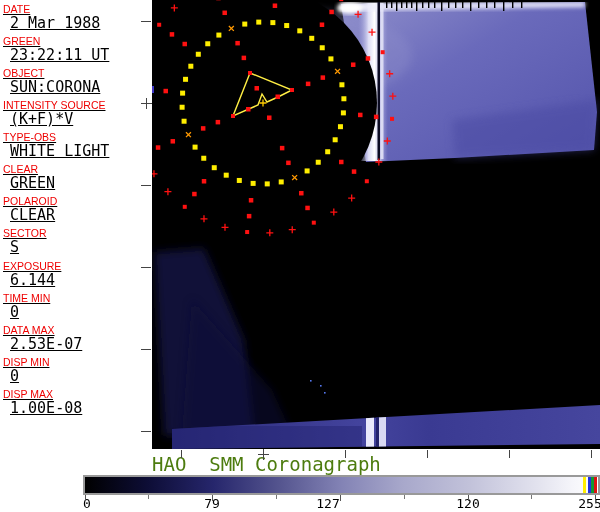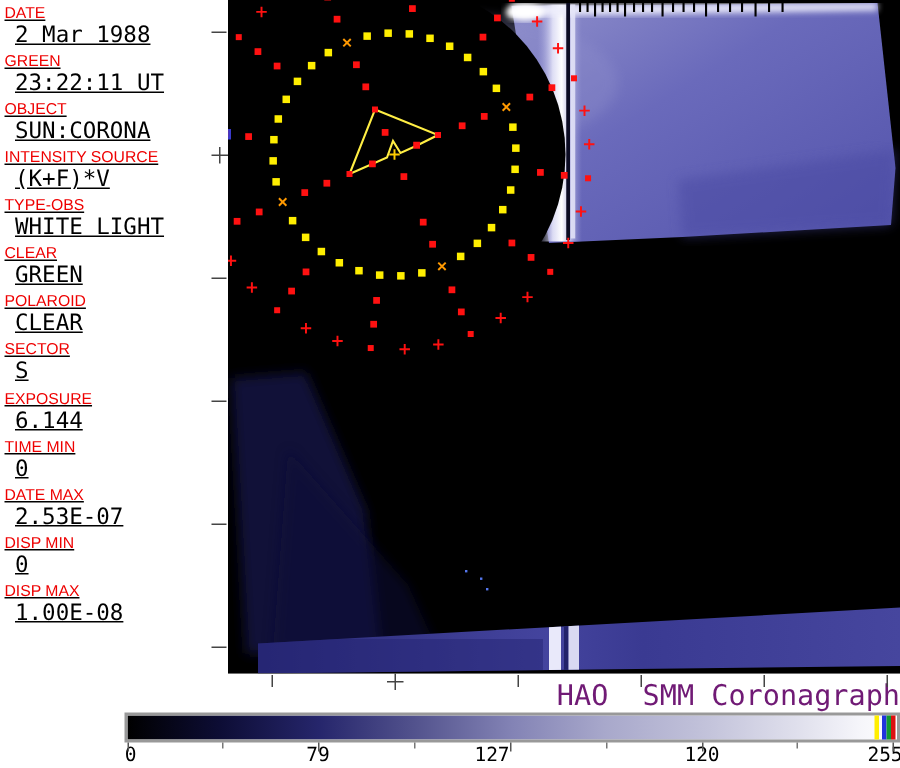--- a/index.html
+++ b/index.html
@@ -18,22 +18,22 @@
     display:block;color:#000000;font:15px/17px "DejaVu Sans Mono",monospace;
     padding-left:10px;white-space:pre;
   }
   
   .image-area{position:absolute;left:152px;top:0;width:448px;height:449px;background:#000;overflow:hidden;}
   .image-area svg{display:block;}
   
   .tickmark{position:absolute;background:#444;}
   
   .title{
-    position:absolute;left:152px;top:453px;width:448px;text-align:right;
-    color:#701a75;font:19px/22px "DejaVu Sans Mono",monospace;white-space:pre;
+    position:absolute;left:152px;top:453px;width:448px;text-align:left;
+    color:#4d7c0f;font:19px/22px "DejaVu Sans Mono",monospace;white-space:pre;
   }
   .colorbar{
     position:absolute;left:83px;top:475px;width:513px;height:16px;
     border:2px solid #999;background:linear-gradient(to right,
       #000000 0%, #0d0d35 12%, #26266c 25%, #55558f 38%, #8383b5 50%,
       #a8a8cb 62%, #c2c2da 75%, #e2e2ee 88%, #f5f5fa 95%, #ffffff 100%);
   }
   .cb-stripe{position:absolute;top:0;height:16px;}
   .cb-label{
     position:absolute;top:497px;color:#000;font:13px/14px "DejaVu Sans Mono",monospace;
@@ -78,21 +78,21 @@
   </div>
   <div class="field">
     <span class="lbl">EXPOSURE</span>
     <span class="val">6.144</span>
   </div>
   <div class="field">
     <span class="lbl">TIME MIN</span>
     <span class="val">0</span>
   </div>
   <div class="field">
-    <span class="lbl">DATE MAX</span>
+    <span class="lbl">DATA MAX</span>
     <span class="val">2.53E-07</span>
   </div>
   <div class="field">
     <span class="lbl">DISP MIN</span>
     <span class="val">0</span>
   </div>
   <div class="field">
     <span class="lbl">DISP MAX</span>
     <span class="val">1.00E-08</span>
   </div>

